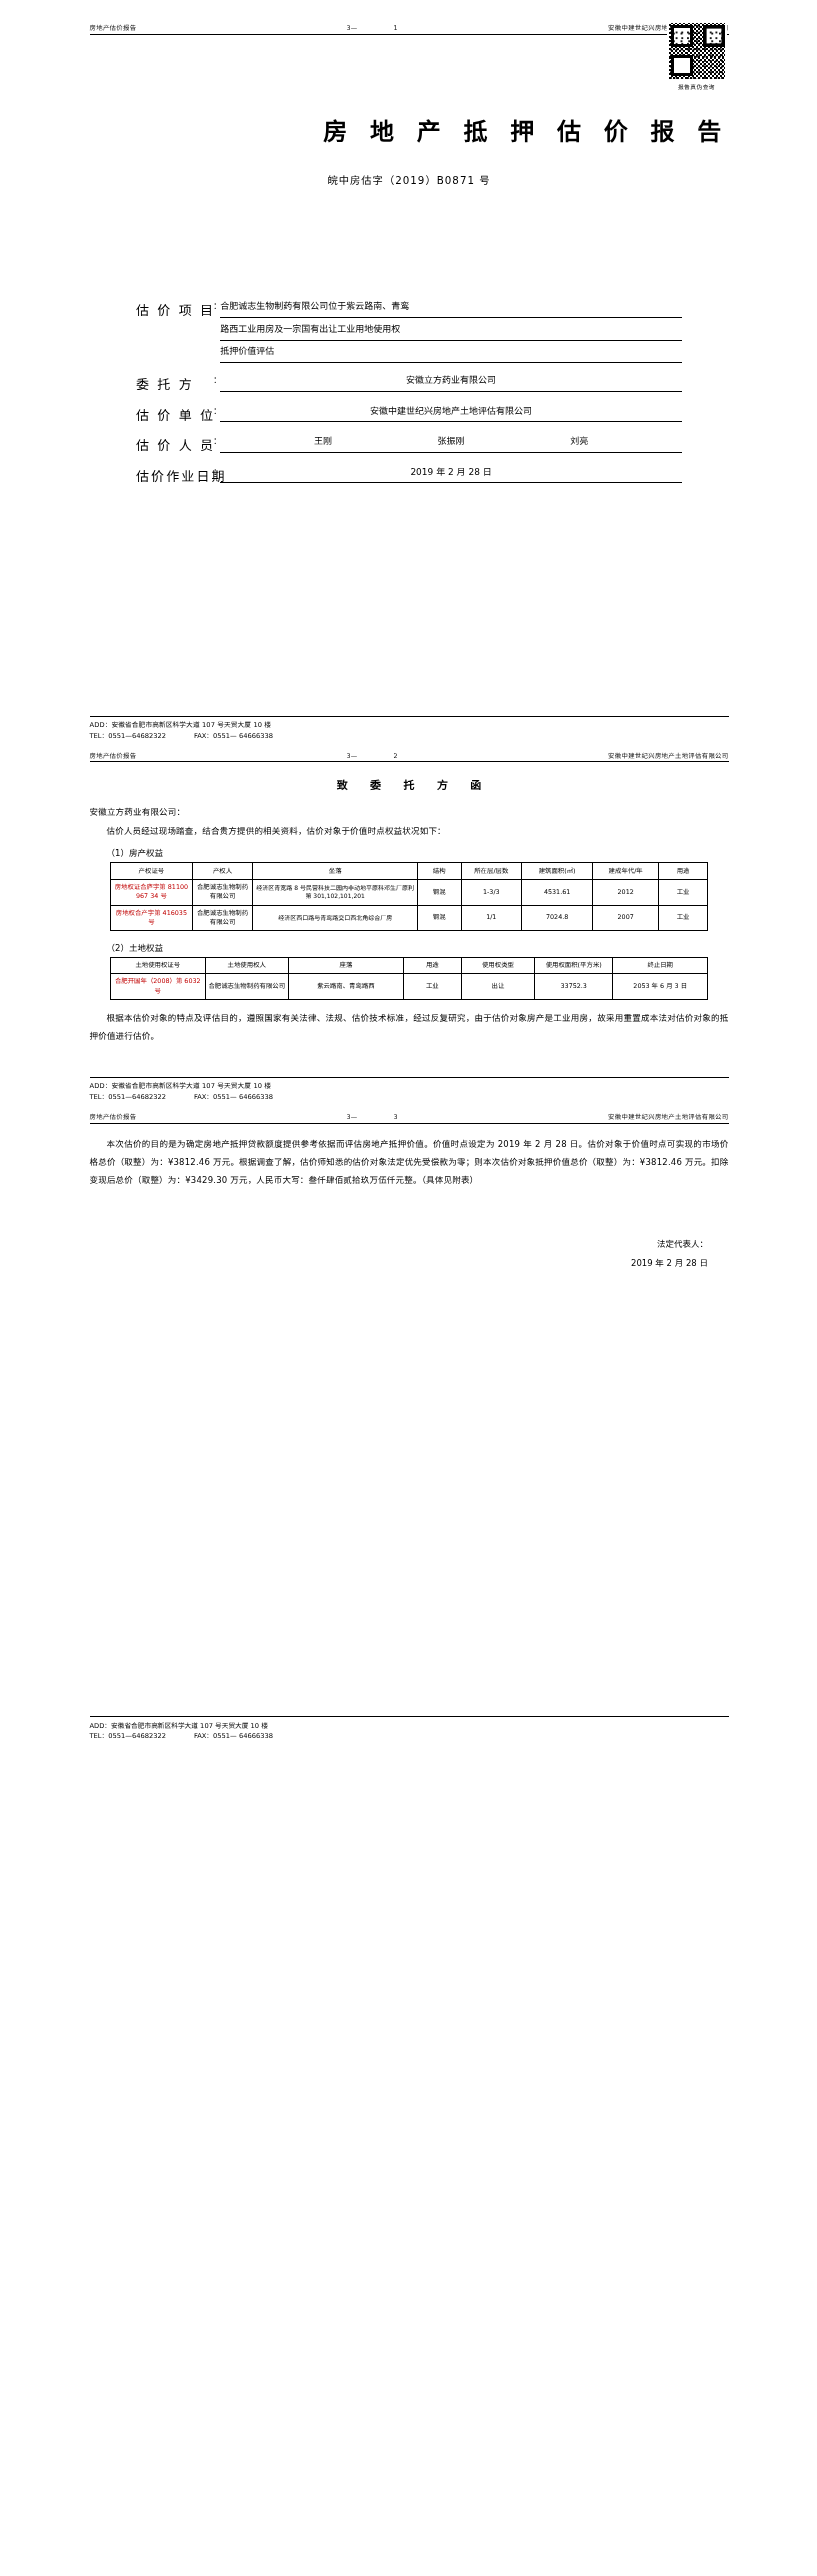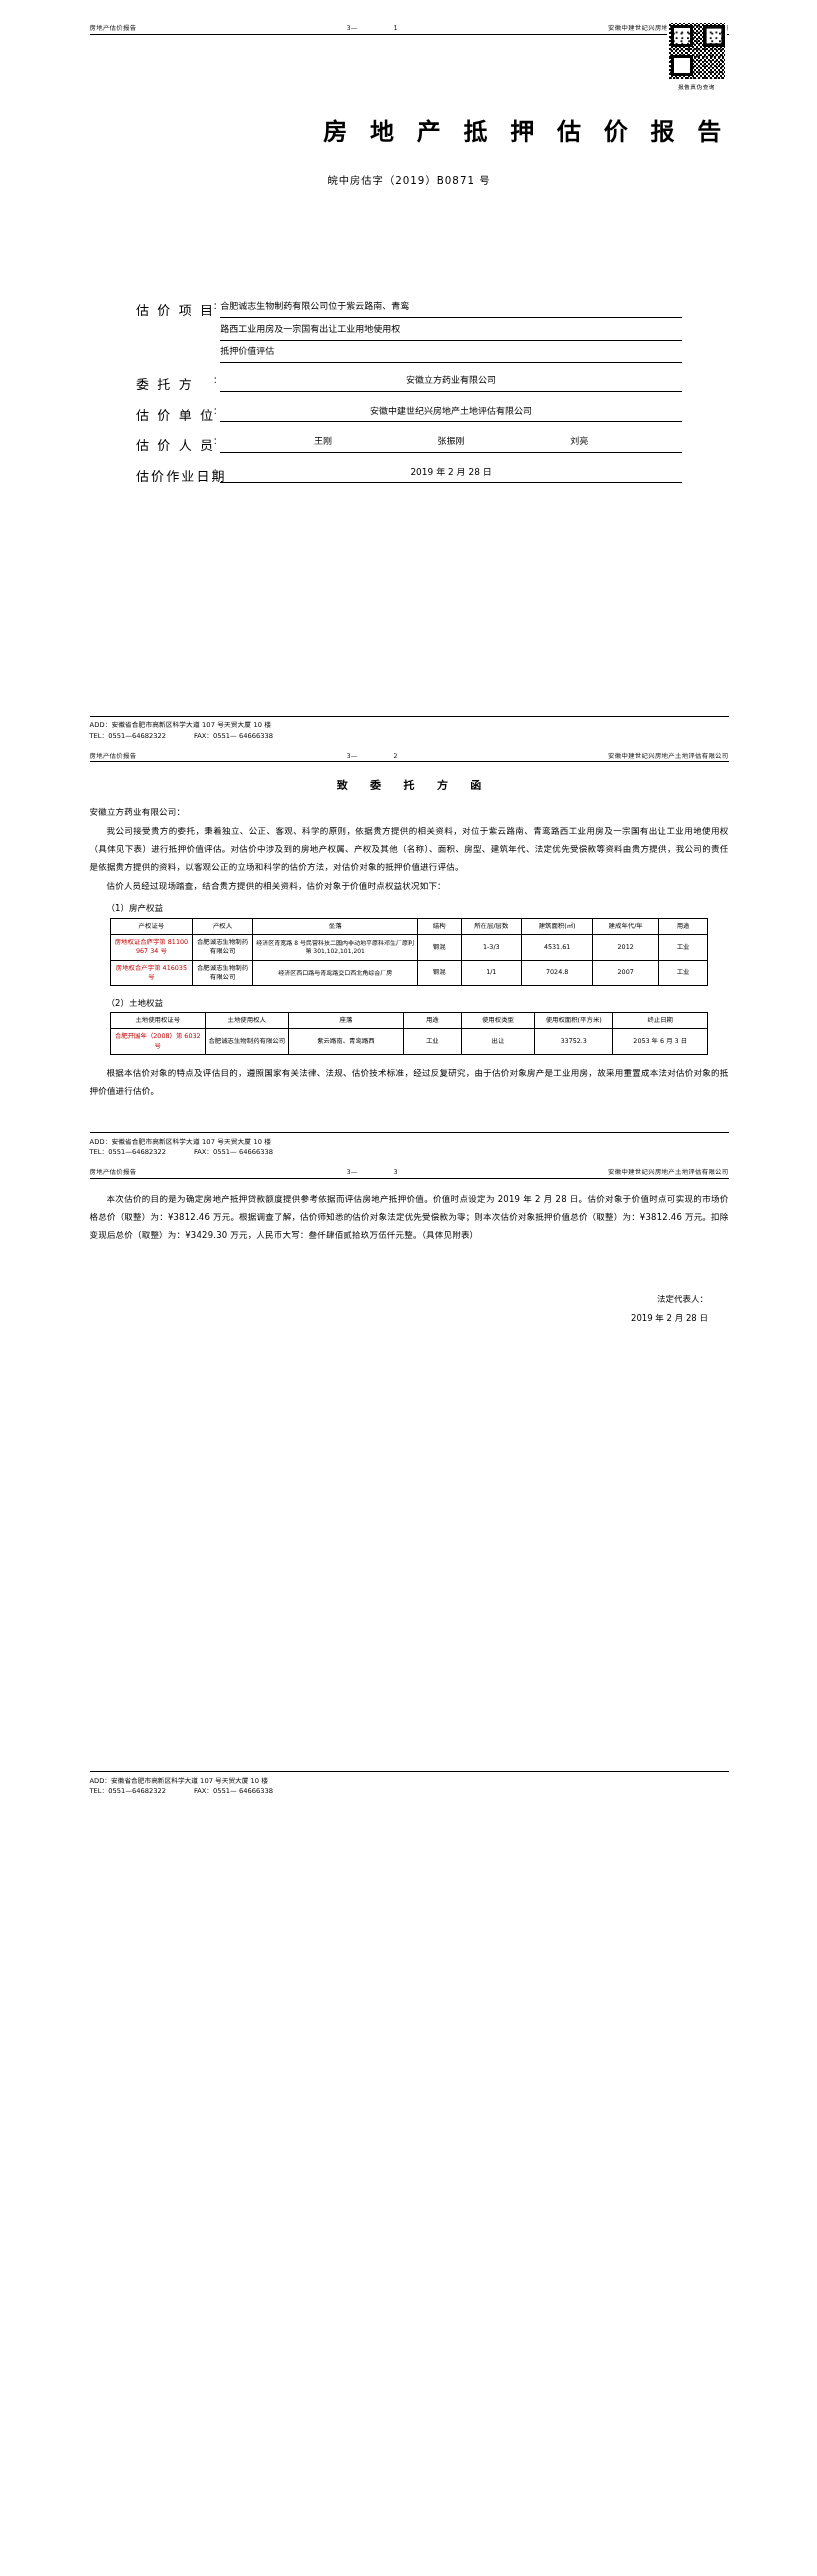--- a/index.html
+++ b/index.html
@@ -306,21 +306,20 @@
       <span>2</span>
     </span>
     <span class="rh-right">安徽中建世纪兴房地产土地评估有限公司</span>
   </div>
 
   <div class="content">
     <div class="sec-title">致 委 托 方 函</div>
 
     <div class="body-text">
       <p>安徽立方药业有限公司：</p>
-      <p class="indent">我公司接受贵方的委托，秉着独立、公正、客观、科学的原则，依据贵方提供的相关资料，对位于紫云路南、青鸾路西工业用房及一宗国有出让工业用地使用权（具体见下表）进行抵押价值评估。对估价中涉及到的房地产权属、产权及其他（名称）、面积、房型、建筑年代、法定优先受偿款等资料由贵方提供，我公司的责任是依据贵方提供的资料，以客观公正的立场和科学的估价方法，对估价对象的抵押价值进行评估。</p>
       <p class="indent">估价人员经过现场踏查，结合贵方提供的相关资料，估价对象于价值时点权益状况如下：</p>
     </div>
 
     <div class="sub-h">（1）房产权益</div>
 
     <table class="doc">
       <colgroup>
         <col style="width:77px">
           <col style="width:57px">
           <col style="width:155px">

